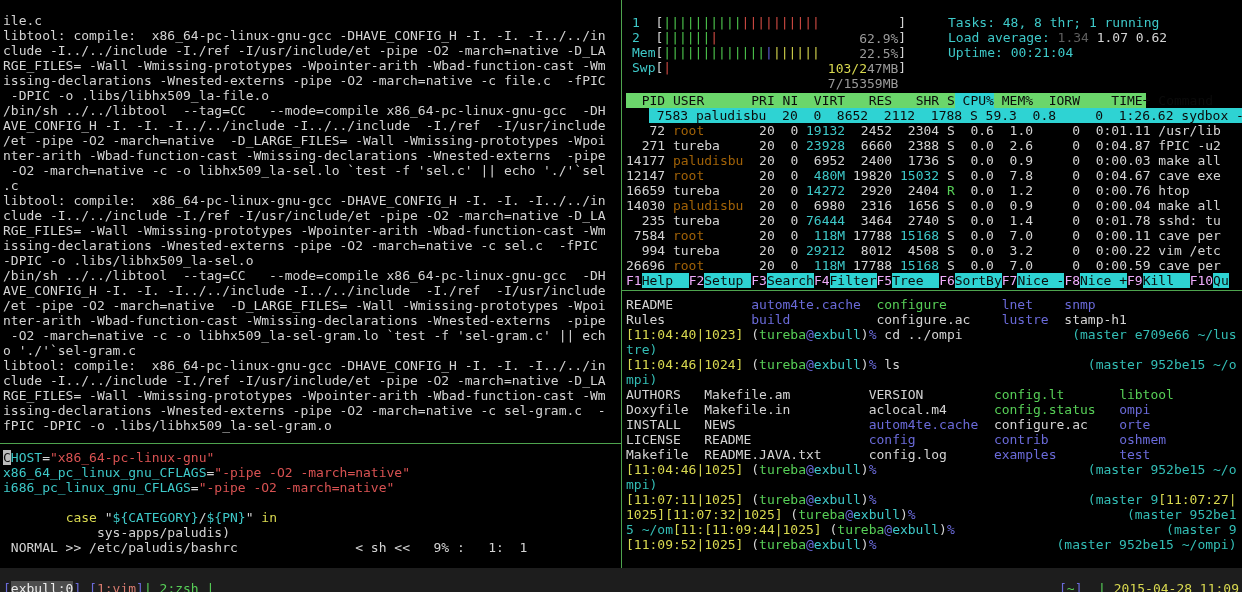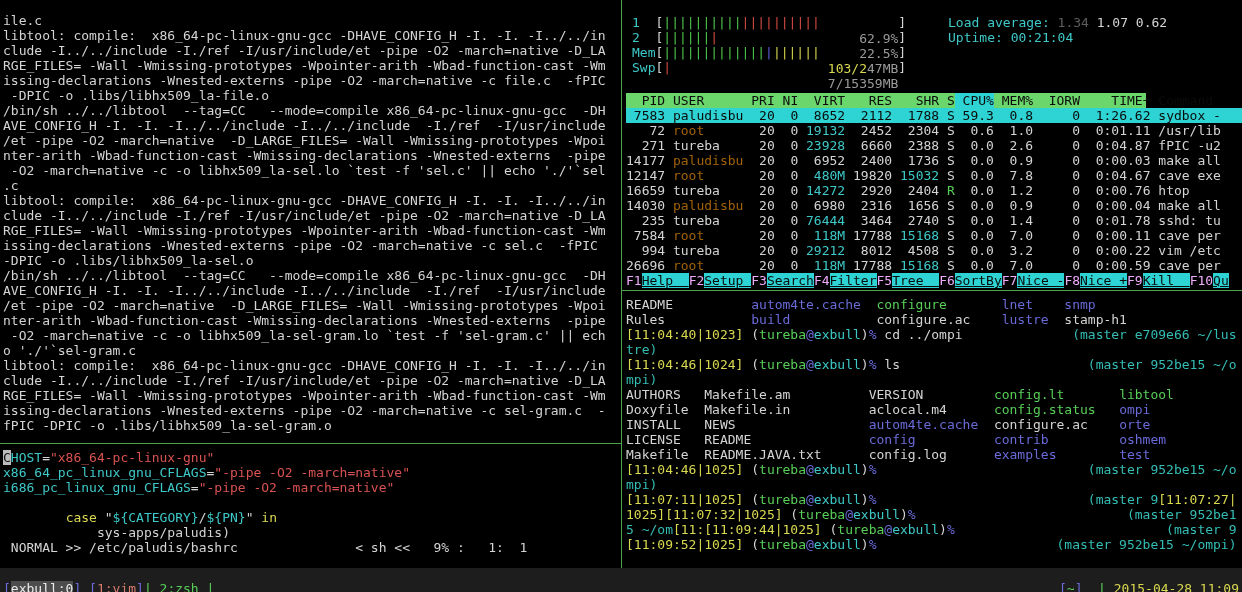--- a/index.html
+++ b/index.html
@@ -27,24 +27,24 @@
   .c-mred{color:#cf4a42}
   .c-myel{color:#cfcf4a}
   .c-mblu{color:#5c5cd9}
   .border{position:absolute;background:#4ea44e;}
   .mt-in{display:inline-block;width:235px;position:relative;vertical-align:top;height:15px;}
   .mt-p{position:absolute;left:0;top:0;white-space:pre;}
   .mt-t{position:absolute;right:0;top:16px;white-space:pre;}
   .hhdr{background:#6bd66b;color:#0b0b0b;width:520px;}
   .hhdr span{color:#0b0b0b;}
   .hhdr .c-hsort{background:#2ed3d3;}
-  .hrow-sel{background:#2ed3d3;color:#0b0b0b;}
+  .hrow-sel{background:#2ed3d3;color:#0b0b0b;margin-left:23px;}
   .hrow-sel span{color:#0b0b0b;}
   .fk-key{color:#f0abfc;}
-  .fk-lbl{background:#2ed3d3;color:#0b0b0b;text-decoration:underline;}
+  .fk-lbl{background:#2ed3d3;color:#0b0b0b;}
   #status-bar{
     position:absolute;left:0;top:568px;width:1242px;height:32px;
     background:#1d1d1d;box-sizing:border-box;padding:13px 3px 0 3px;
     display:flex;justify-content:space-between;white-space:pre;color:#9a9a9a;
   }
 </style>
 </head>
 <body>
 
 <div class="pane" style="left:3px;top:13px;width:617px;height:440px;">
@@ -96,20 +96,21 @@
 </div>
 
 <div class="pane" style="left:626px;top:0;width:616px;height:289px;">
   <div class="abs" style="left:6px;top:15px;">
       <div class="ln"><span class="c-cyn">1  </span><span>[</span><span class="mt-in"><span class="mt-p"><span class="c-mgrn">||||||||||</span><span class="c-mred">||||||||||</span></span><span class="mt-t"><span class="c-gry">62.9%</span></span></span><span>]</span></div>
       <div class="ln"><span class="c-cyn">2  </span><span>[</span><span class="mt-in"><span class="mt-p"><span class="c-mgrn">||||||</span><span class="c-mred">|</span></span><span class="mt-t"><span class="c-gry">22.5%</span></span></span><span>]</span></div>
       <div class="ln"><span class="c-cyn">Mem</span><span>[</span><span class="mt-in"><span class="mt-p"><span class="c-mgrn">|||||||||||||</span><span class="c-mblu">|</span><span class="c-myel">||||||</span></span><span class="mt-t"><span class="c-yel">103/2</span><span class="c-gry">47MB</span></span></span><span>]</span></div>
       <div class="ln"><span class="c-cyn">Swp</span><span>[</span><span class="mt-in"><span class="mt-p"><span class="c-mred">|</span></span><span class="mt-t"><span class="c-gry">7/15359MB</span></span></span><span>]</span></div>
     </div>
   <div class="abs" style="left:322px;top:15px;">
+      <div class="ln"><span class="c-cyn">Tasks: </span><span class="c-cyn">48, 8 thr; 1 running</span></div>
       <div class="ln"><span class="c-cyn">Load average: </span><span class="c-dgry">1.34 </span><span>1.07 0.62</span></div>
       <div class="ln"><span class="c-cyn">Uptime: </span><span class="c-cyn">00:21:04</span></div>
     </div>
   <div class="abs ln hhdr" style="left:0;top:93px;" id="htop-header"><span>  PID </span><span>USER     </span><span> PRI</span><span> NI</span><span>  VIRT</span><span>   RES</span><span>   SHR</span><span> S</span><span class="c-hsort"> CPU%</span><span> MEM%</span><span>  IORW</span><span>    TIME+</span><span> Command</span></div>
   <div class="abs" style="left:0;top:108px;width:616px;" id="htop-rows">
       <div class="ln hrow-sel"><span> 7583 </span><span>paludisbu</span><span>  20</span><span>  0</span><span>  8652</span><span>  2112</span><span>  1788</span><span> S</span><span> 59.3</span><span>  0.8</span><span>     0</span><span>  1:26.62</span><span> sydbox -</span></div>
       <div class="ln"><span>   72 </span><span class="c-gry2">root     </span><span>  20</span><span>  0</span><span class="c-cyn"> 19132</span><span>  2452</span><span>  2304</span><span> S</span><span>  0.6</span><span>  1.0</span><span>     0</span><span>  0:01.11</span><span> /usr/lib</span></div>
       <div class="ln"><span>  271 </span><span>tureba   </span><span>  20</span><span>  0</span><span class="c-cyn"> 23928</span><span>  6660</span><span>  2388</span><span> S</span><span>  0.0</span><span>  2.6</span><span>     0</span><span>  0:04.87</span><span> fPIC -u2</span></div>
       <div class="ln"><span>14177 </span><span class="c-gry2">paludisbu</span><span>  20</span><span>  0</span><span>  6952</span><span>  2400</span><span>  1736</span><span> S</span><span>  0.0</span><span>  0.9</span><span>     0</span><span>  0:00.03</span><span> make all</span></div>
       <div class="ln"><span>12147 </span><span class="c-gry2">root     </span><span>  20</span><span>  0</span><span class="c-cyn">  480M</span><span> 19820</span><span class="c-cyn"> 15032</span><span> S</span><span>  0.0</span><span>  7.8</span><span>     0</span><span>  0:04.67</span><span> cave exe</span></div>

